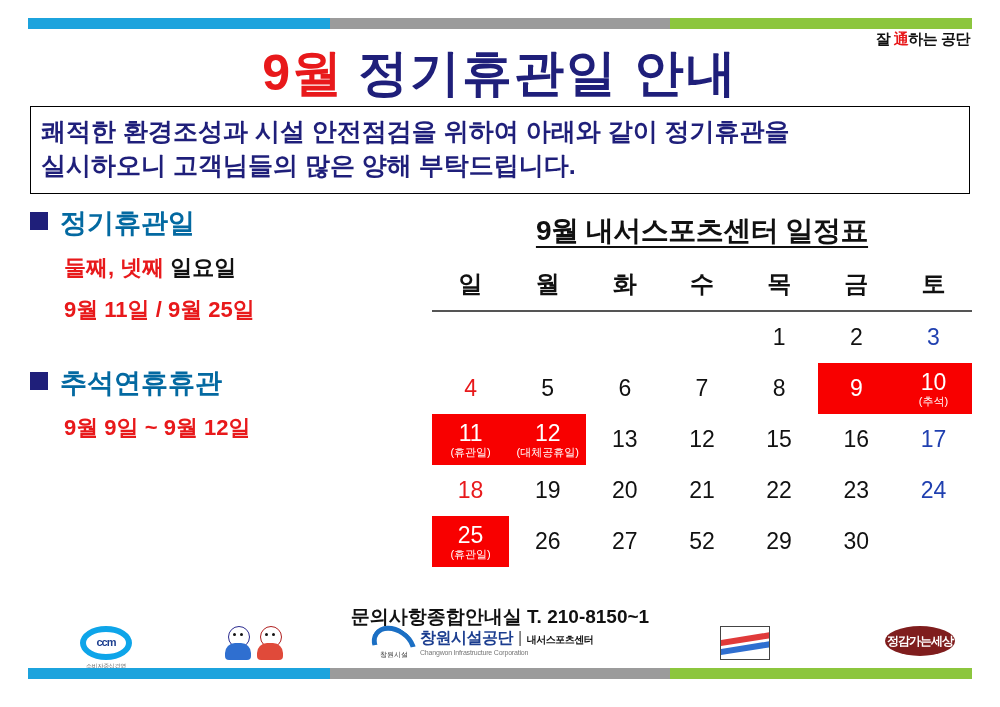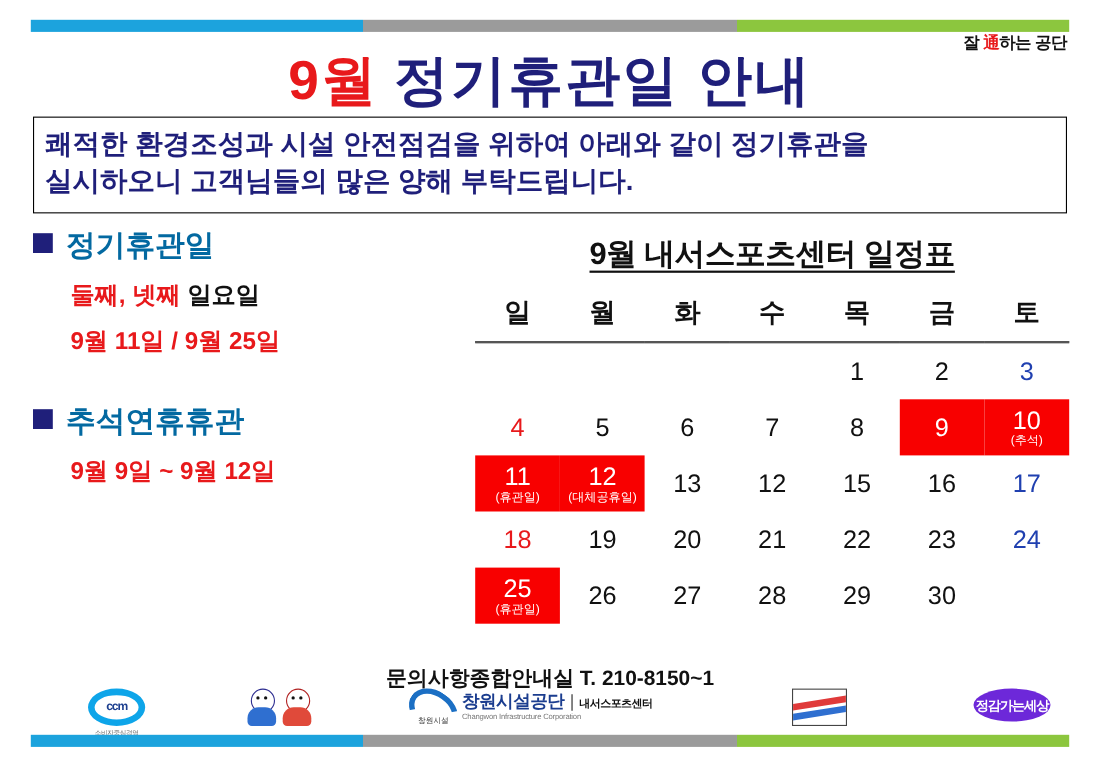--- a/index.html
+++ b/index.html
@@ -260,21 +260,21 @@
   }
   .logo-flag .box .s1, .logo-flag .box .s2 {
     position: absolute; left: -6px; width: 62px; height: 6px; border-radius: 3px;
   }
   .logo-flag .box .s1 { top: 9px; background: #e03a3a; transform: rotate(-9deg); }
   .logo-flag .box .s2 { top: 18px; background: #2f6fd0; transform: rotate(-9deg); }
 
   .logo-green { left: 855px; text-align: center; }
   .logo-green .blob {
     width: 70px; height: 30px; border-radius: 50%;
-    background: #6d28d9; color: #fff; font-size: 12px; font-weight: bold;
+    background: #7f1d1d; color: #fff; font-size: 12px; font-weight: bold;
     line-height: 30px; letter-spacing: -1px;
   }
 </style>
 </head>
 <body>
 
 <div class="page">
 
   <div class="bar top">
     <div class="seg blue"></div>
@@ -469,21 +469,21 @@
             </td>
           <td>
               <span class="num">26</span>
               <span class="note"></span>
             </td>
           <td>
               <span class="num">27</span>
               <span class="note"></span>
             </td>
           <td>
-              <span class="num">28</span>
+              <span class="num">52</span>
               <span class="note"></span>
             </td>
           <td>
               <span class="num">29</span>
               <span class="note"></span>
             </td>
           <td>
               <span class="num">30</span>
               <span class="note"></span>
             </td>

